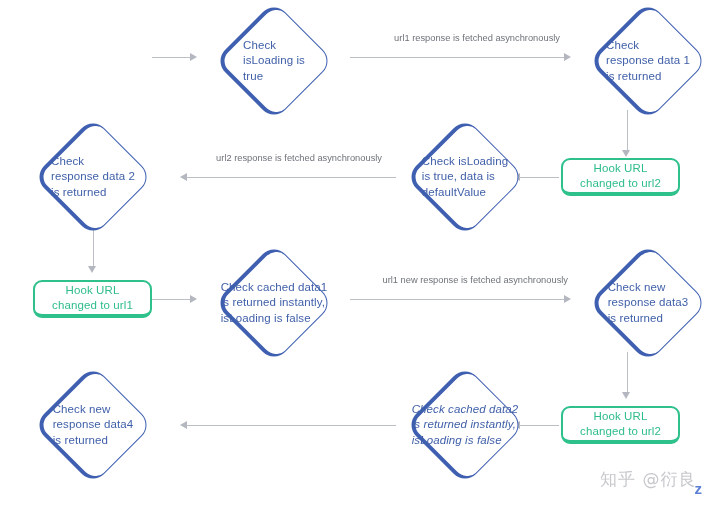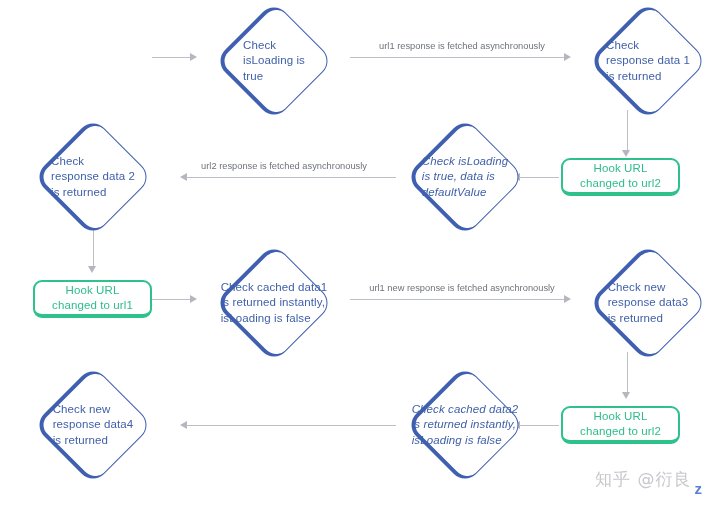--- a/index.html
+++ b/index.html
@@ -57,29 +57,28 @@
   .ah-right{border-left:7px solid #b4b7bf;border-top:4.5px solid transparent;border-bottom:4.5px solid transparent;}
   .ah-left{border-right:7px solid #b4b7bf;border-top:4.5px solid transparent;border-bottom:4.5px solid transparent;}
   .ah-down{border-top:7px solid #b4b7bf;border-left:4.5px solid transparent;border-right:4.5px solid transparent;}
 
   .edge-label{
     position:absolute;
     color:#6e7279;
     font-size:9.3px;
     line-height:12px;
     white-space:nowrap;
-    text-align:center;
+    text-align:right;
     z-index:2;
-    margin-top:8px;
   }
 
   
   #watermark{
     position:absolute;right:16px;bottom:26px;
-    display:flex;align-items:flex-end;gap:5px;
+    display:flex;align-items:flex-end;
     z-index:5;pointer-events:none;
   }
   #watermark .wm-text{
     font-size:17px;color:#c6c8cc;letter-spacing:1px;
     font-family:"DejaVu Sans",sans-serif;
   }
   #watermark .wm-logo{
     font-size:15px;color:#5b7fd4;font-weight:bold;
     transform:translateY(6px) translateX(-2px);
   }
@@ -131,21 +130,21 @@
   </div>
   <div class="edge-label" style="left:186px;top:152px;width:196px;">url2 response is fetched asynchronously</div>
 
   <div class="node green-box" style="left:561px;top:158px;width:119px;height:38px;">
     <span style="white-space:pre-line;">Hook URL
 changed to url2</span>
   </div>
 
   <div class="node diamond" style="left:389px;top:124px;width:152px;height:106px;">
     <div class="dia-shape" style="width:85px;height:85px;"></div>
-    <div class="dia-label" style="white-space:pre-line;font-style:italic;">Check isLoading
+    <div class="dia-label" style="white-space:pre-line;">Check isLoading
 is true, data is
 defaultValue</div>
   </div>
 
   <div class="node diamond" style="left:17px;top:124px;width:152px;height:106px;">
     <div class="dia-shape" style="width:85px;height:85px;"></div>
     <div class="dia-label" style="white-space:pre-line;">Check
 response data 2
 is returned</div>
   </div>

